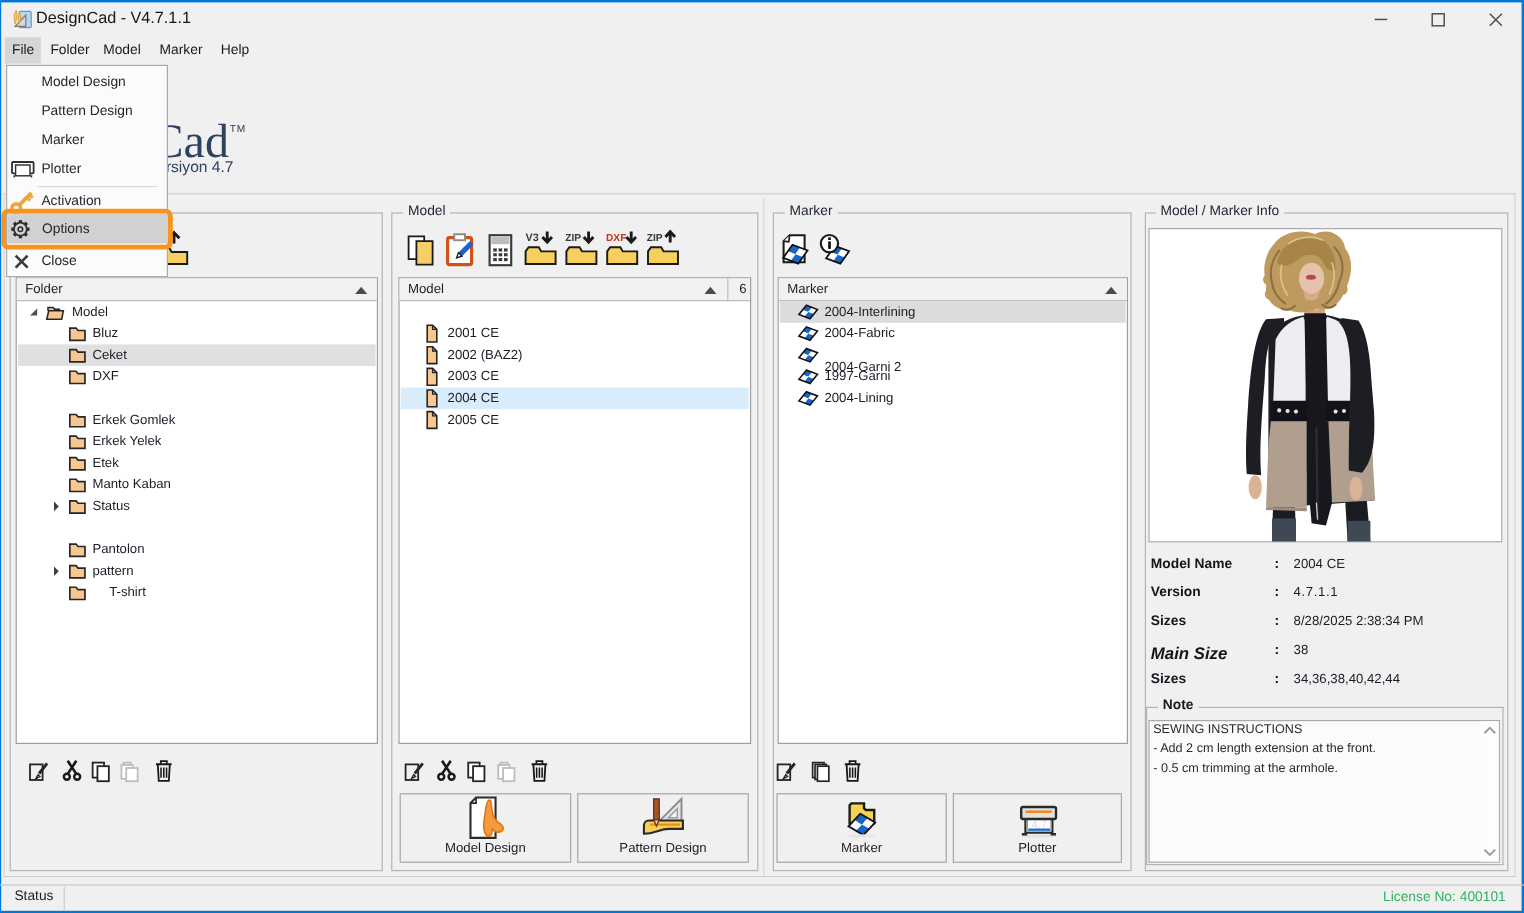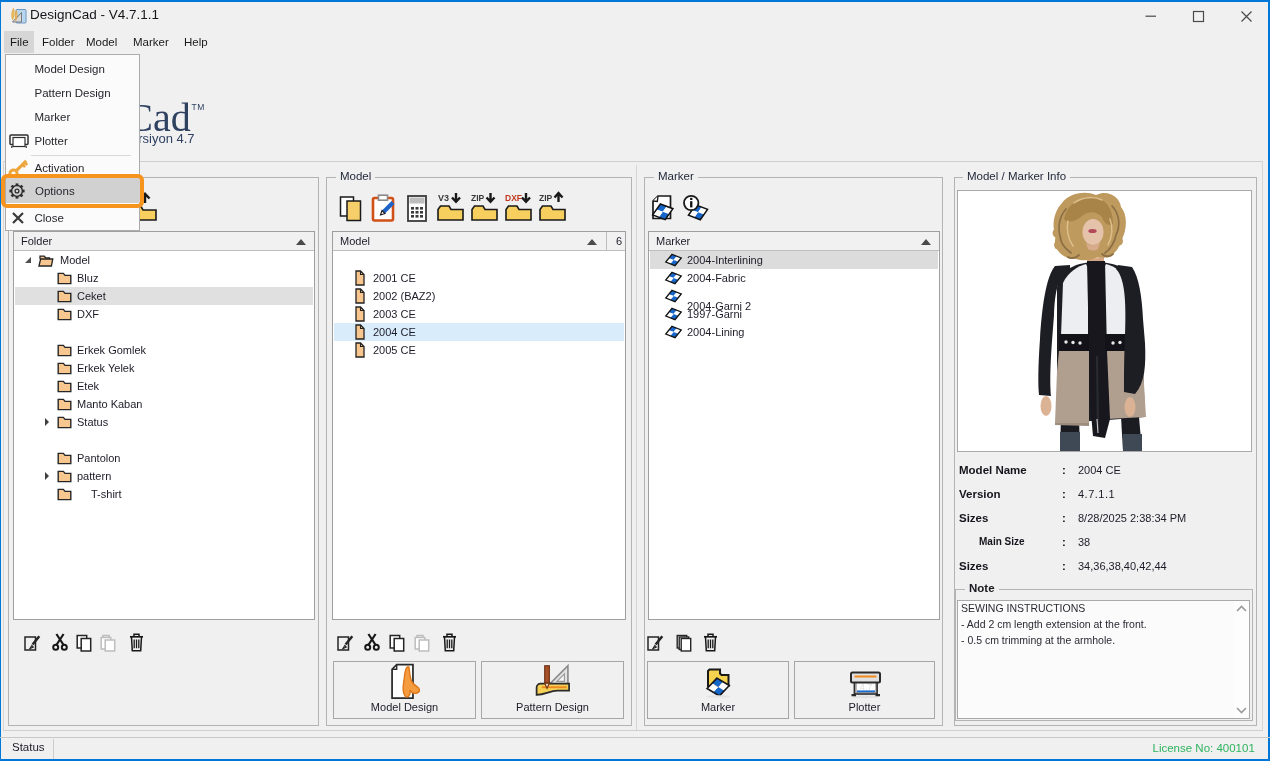--- a/index.html
+++ b/index.html
@@ -530,21 +530,21 @@
 </svg>
 <div class="abs" style="left:959px;top:464px;font-size:11.5px;font-weight:bold;color:#14141c;">Model Name</div>
 <div class="abs" style="left:1062px;top:464px;font-size:11.5px;font-weight:bold;color:#14141c;">:</div>
 <div class="abs" style="left:1078px;top:464px;font-size:11px;color:#1c1c28;">2004 CE</div>
 <div class="abs" style="left:959px;top:488px;font-size:11.5px;font-weight:bold;color:#14141c;">Version</div>
 <div class="abs" style="left:1062px;top:488px;font-size:11.5px;font-weight:bold;color:#14141c;">:</div>
 <div class="abs" style="left:1078px;top:488px;font-size:11px;letter-spacing:0.5px;color:#1c1c28;">4.7.1.1</div>
 <div class="abs" style="left:959px;top:512px;font-size:11.5px;font-weight:bold;color:#14141c;">Sizes</div>
 <div class="abs" style="left:1062px;top:512px;font-size:11.5px;font-weight:bold;color:#14141c;">:</div>
 <div class="abs" style="left:1078px;top:512px;font-size:11px;color:#1c1c28;">8/28/2025 2:38:34 PM</div>
-<div class="abs" style="left:979px;top:536px;font-size:10px;font-weight:bold;color:#14141c;">Main Size</div>
+<div class="abs" style="left:959px;top:536px;font-size:14px;font-weight:bold;color:#14141c;font-style:italic;">Main Size</div>
 <div class="abs" style="left:1062px;top:536px;font-size:11.5px;font-weight:bold;color:#14141c;">:</div>
 <div class="abs" style="left:1078px;top:536px;font-size:11px;color:#1c1c28;">38</div>
 <div class="abs" style="left:959px;top:560px;font-size:11.5px;font-weight:bold;color:#14141c;">Sizes</div>
 <div class="abs" style="left:1062px;top:560px;font-size:11.5px;font-weight:bold;color:#14141c;">:</div>
 <div class="abs" style="left:1078px;top:560px;font-size:11px;color:#1c1c28;">34,36,38,40,42,44</div>
 
 <div class="gb" style="left:955px;top:589px;width:298px;height:132px;"></div>
 <div class="gbl" style="left:965px;top:582px;font-weight:bold;color:#18181e;">Note</div>
 <div class="abs" style="left:957px;top:600px;width:293px;height:119px;background:#fbfbfb;border:1px solid #a9a9a9;"></div>
 <div class="abs" style="left:1234px;top:601px;width:15px;height:117px;background:#fdfdfd;"></div>

